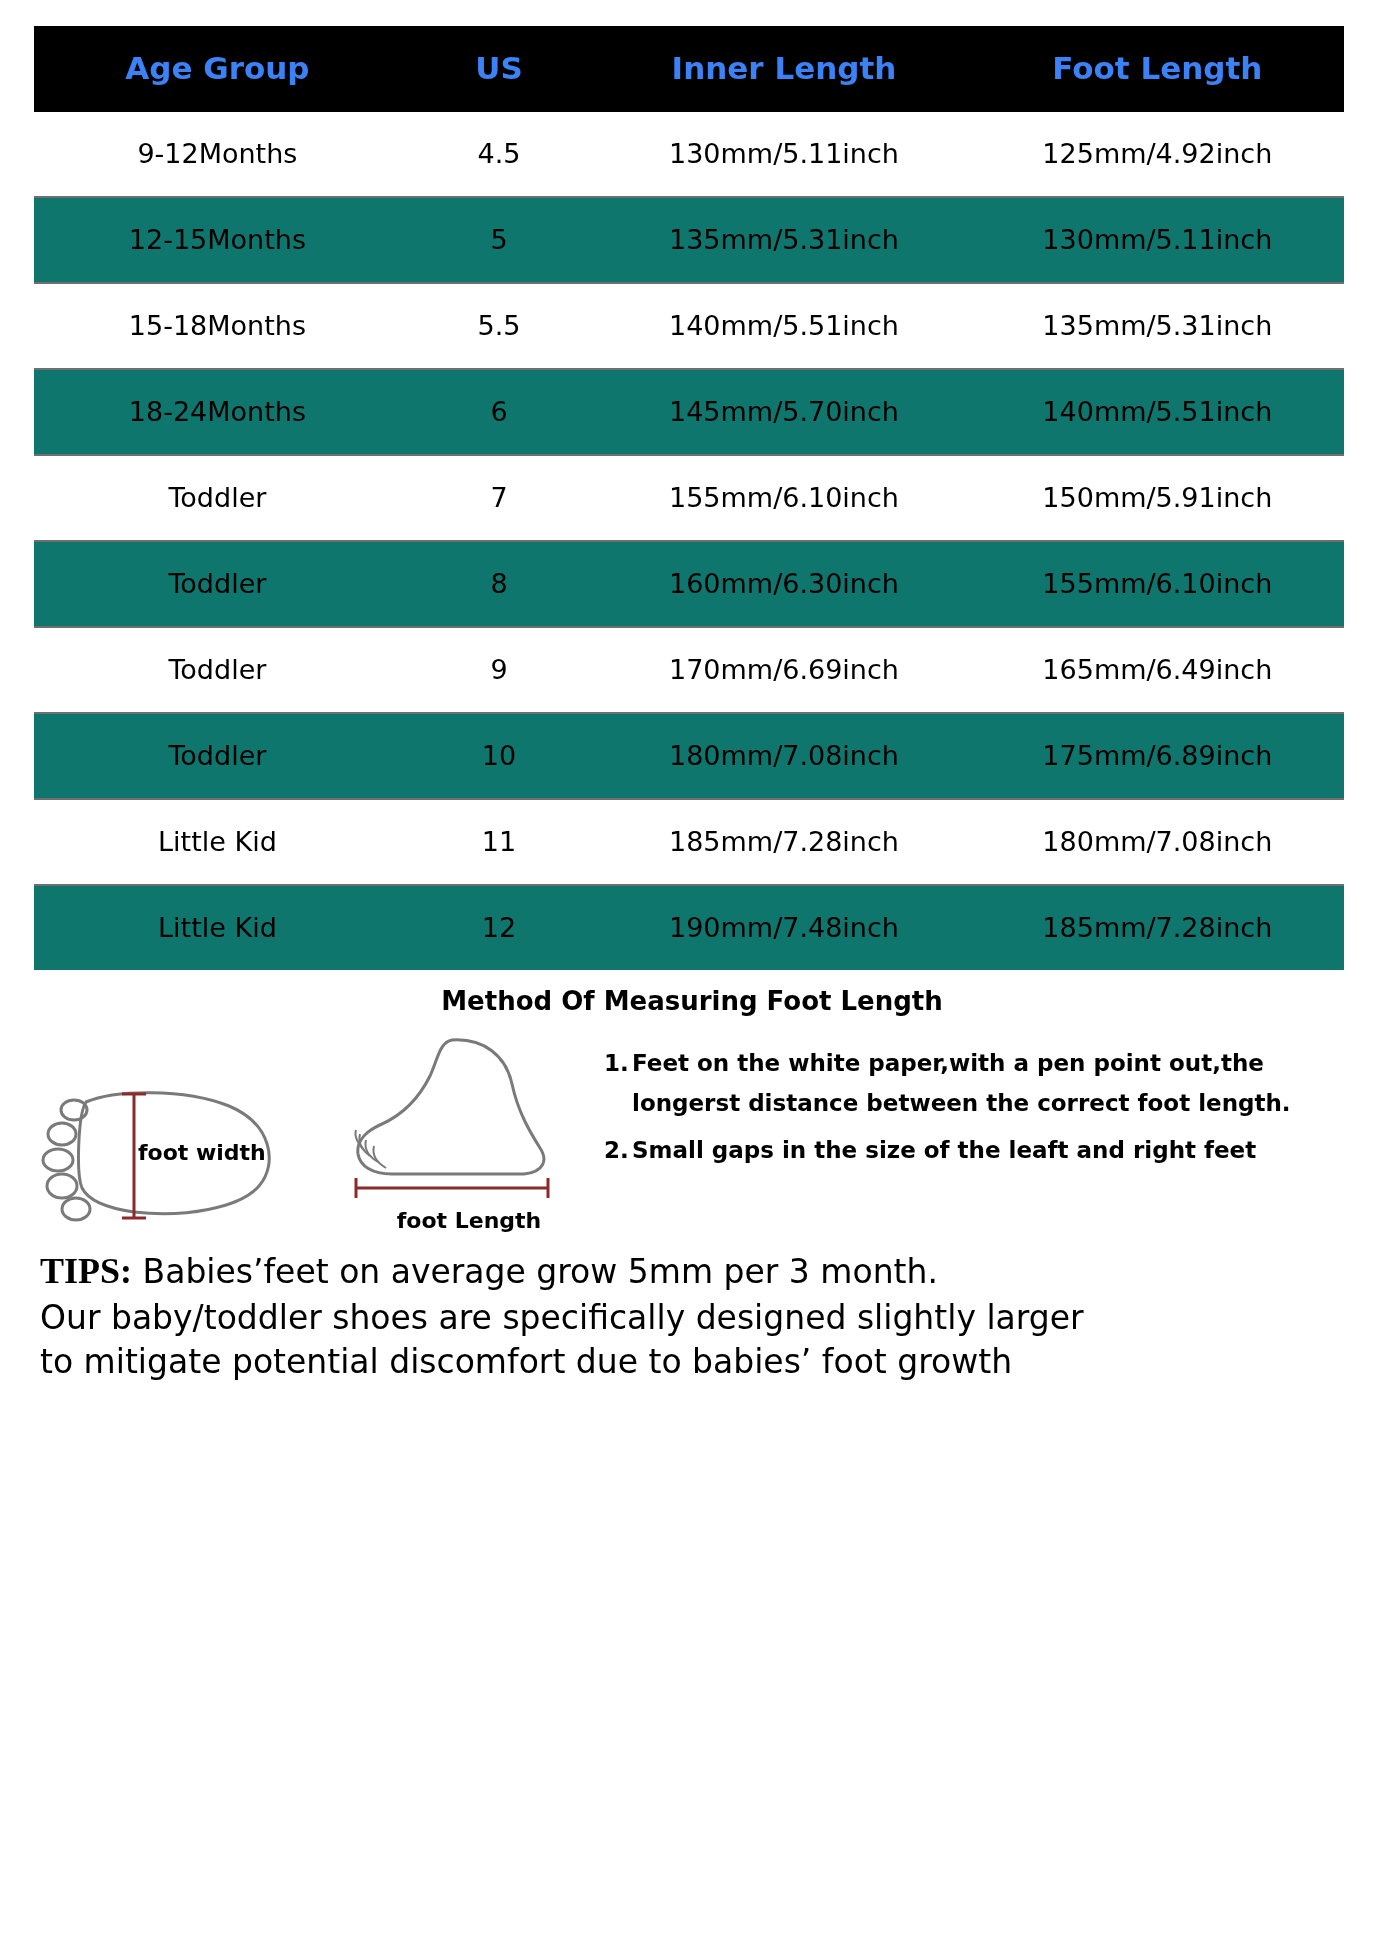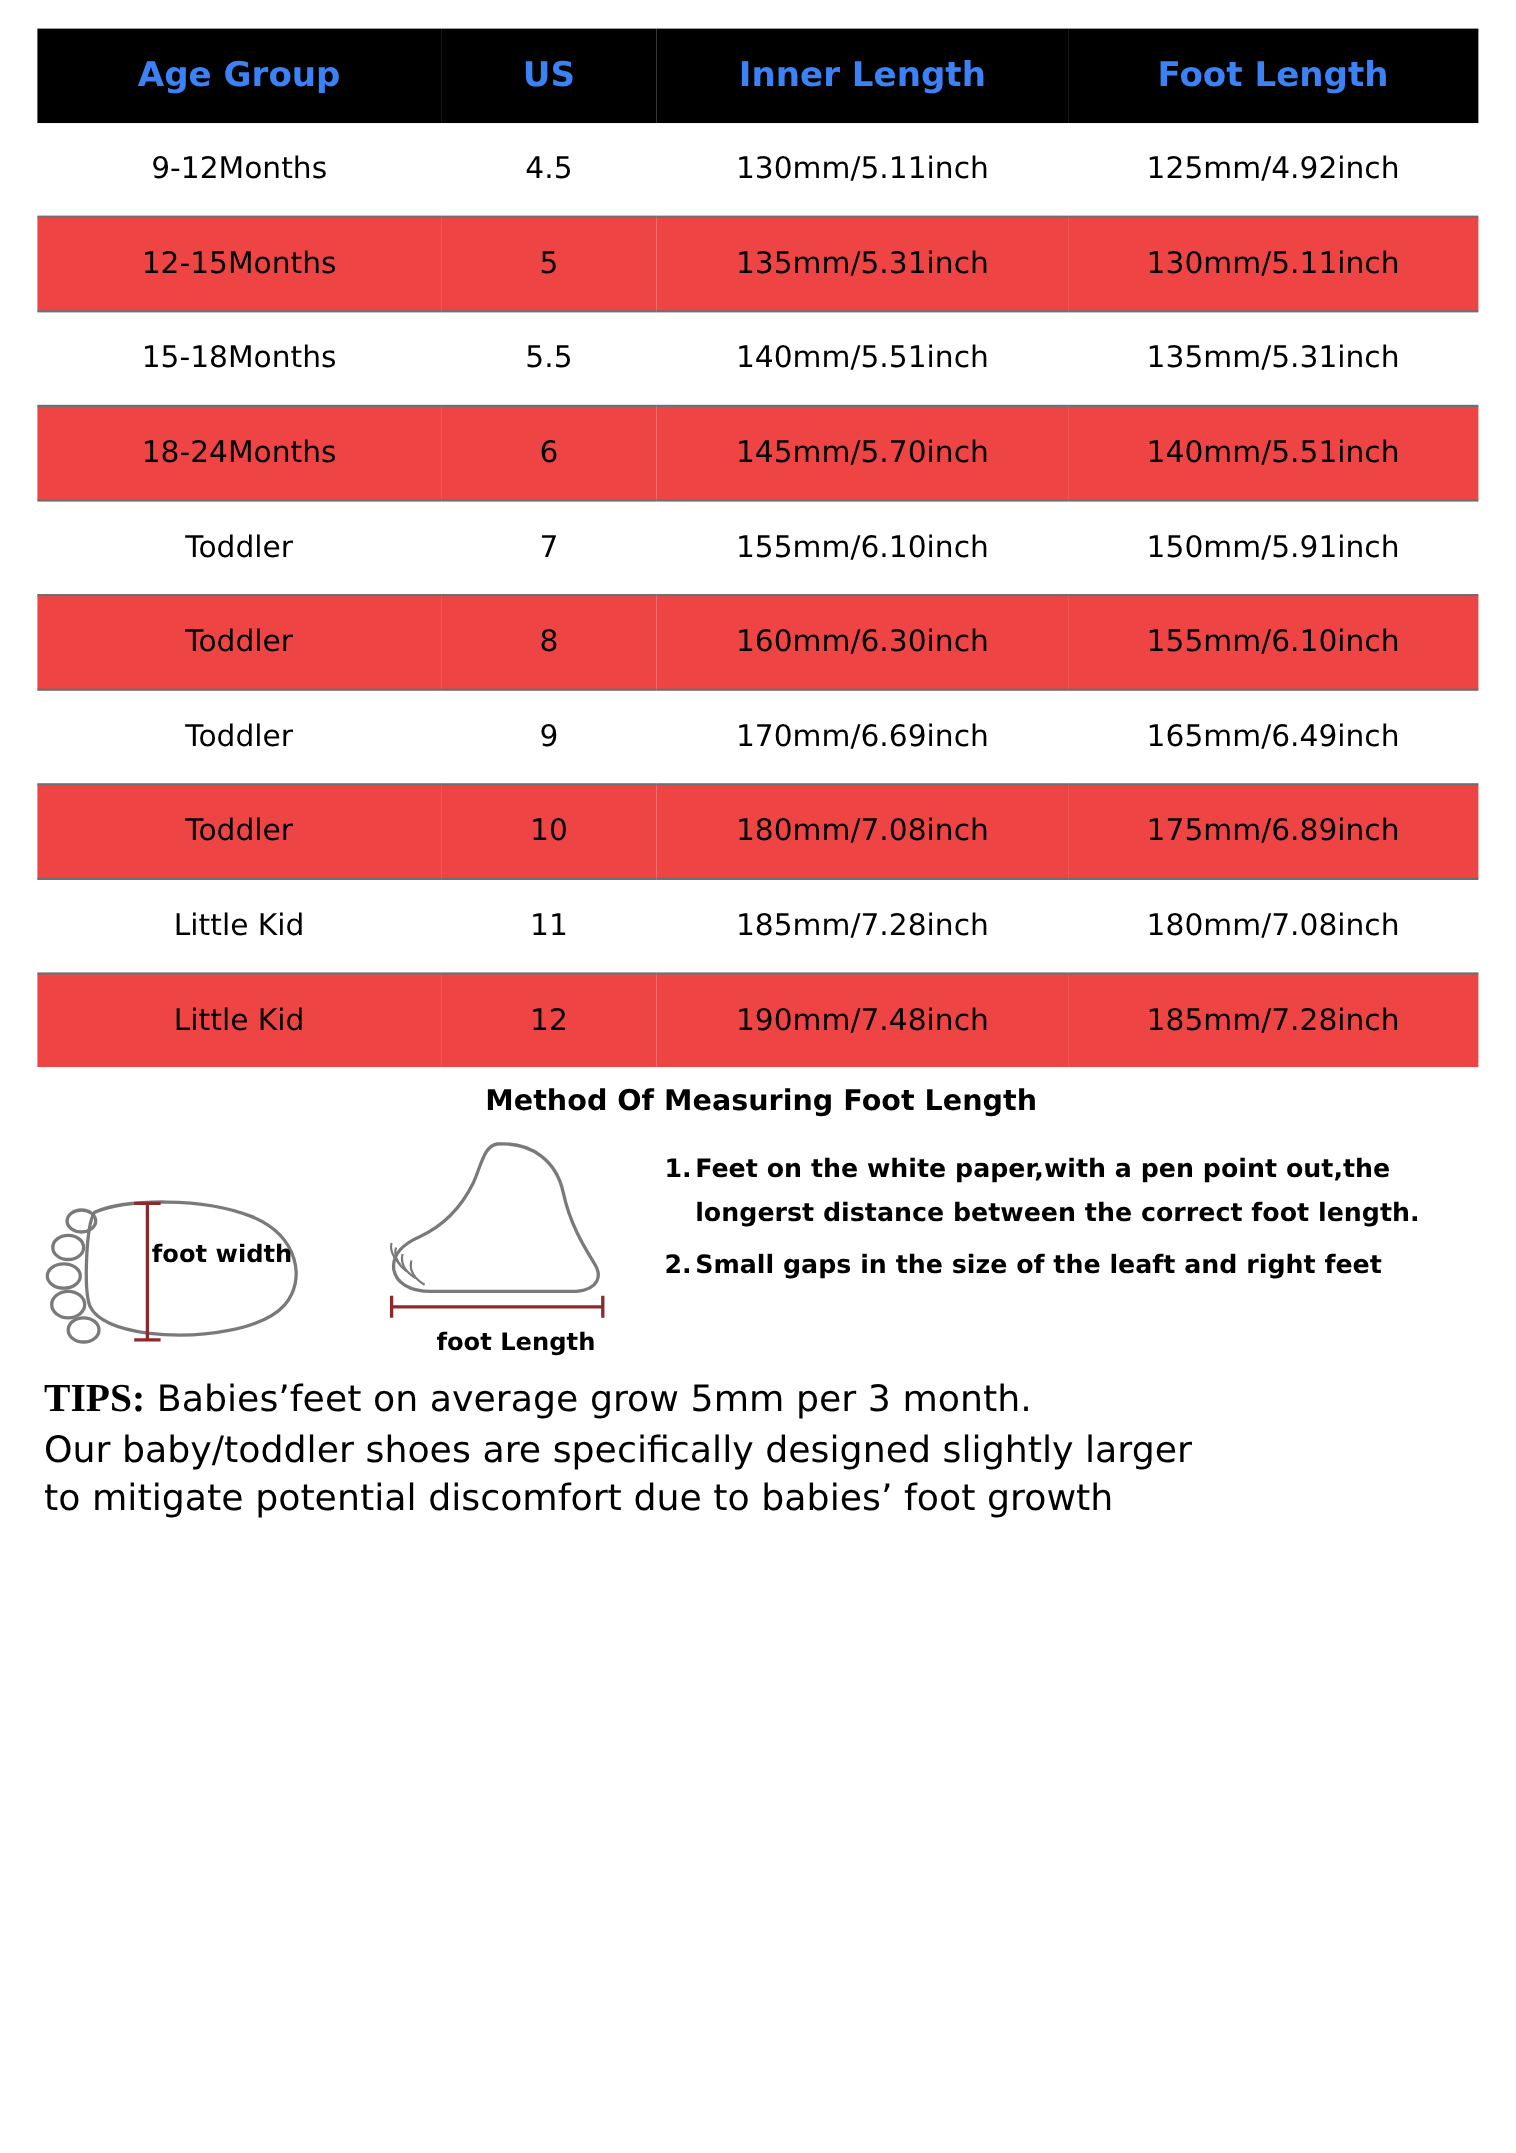--- a/index.html
+++ b/index.html
@@ -53,21 +53,21 @@
     font-weight: normal;
     text-align: center;
     padding: 26px 4px 27px 4px;
     border-bottom: 2px solid #6f6f6f;
     border-top: none;
   }
   table.size-table tbody tr.odd td {
     background: #ffffff;
   }
   table.size-table tbody tr.even td {
-    background: #ef4444;
+    background: #0f766e;
   }
   table.size-table tbody tr:last-child td {
     border-bottom: none;
   }
   .method-title {
     font-size: 26px;
     font-weight: bold;
     margin: 16px 0 0 6px;
     text-align: center;
   }
@@ -103,21 +103,21 @@
   .step .num {
     width: 28px;
     flex: none;
   }
   .step .txt {
     flex: 1;
   }
   .footwidth-label {
     position: absolute;
     left: 104px;
-    top: 106px;
+    top: 118px;
     font-size: 22px;
     font-weight: bold;
   }
   .footlen-cap {
     text-align: center;
     font-size: 22px;
     font-weight: bold;
     margin-top: 2px;
     padding-left: 10px;
   }

